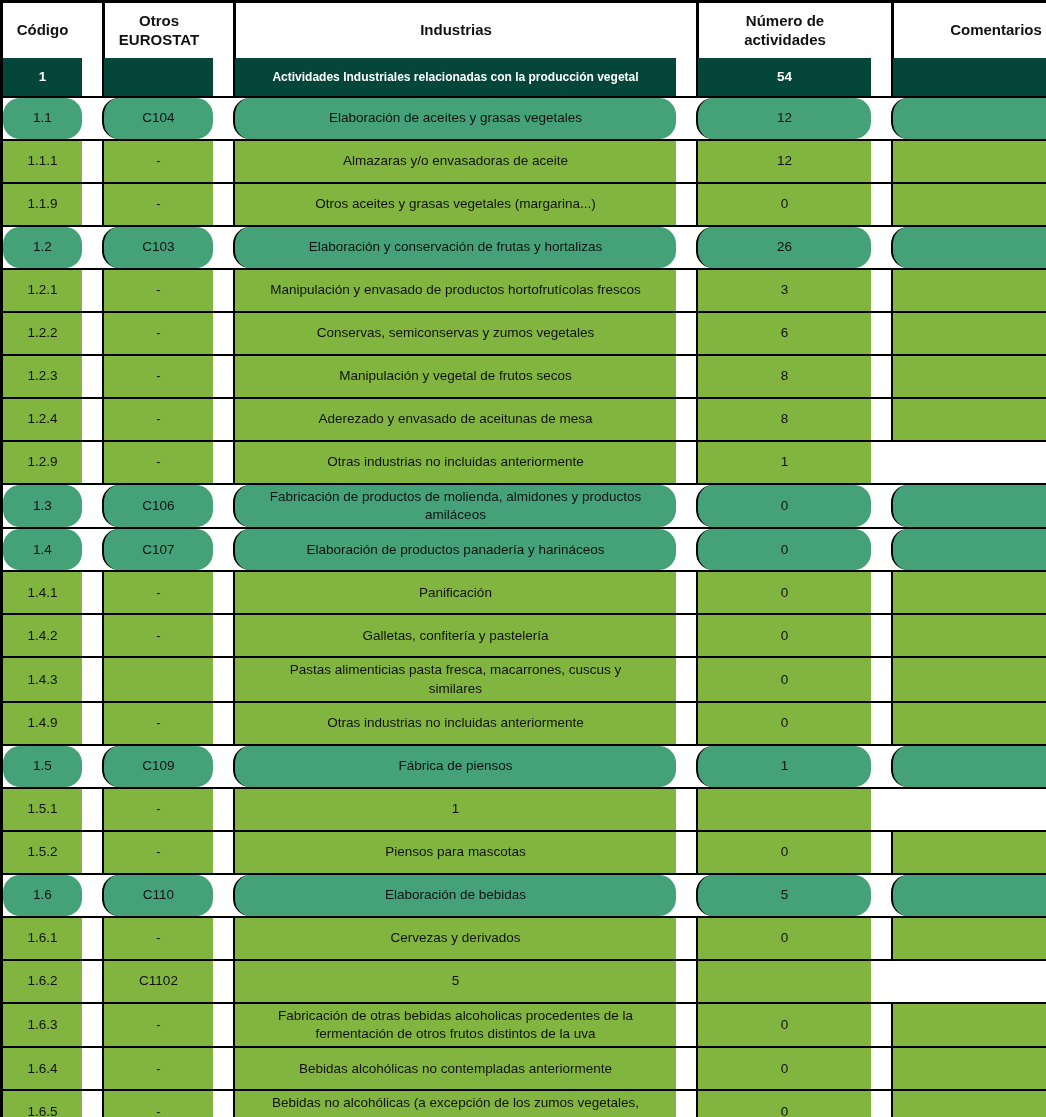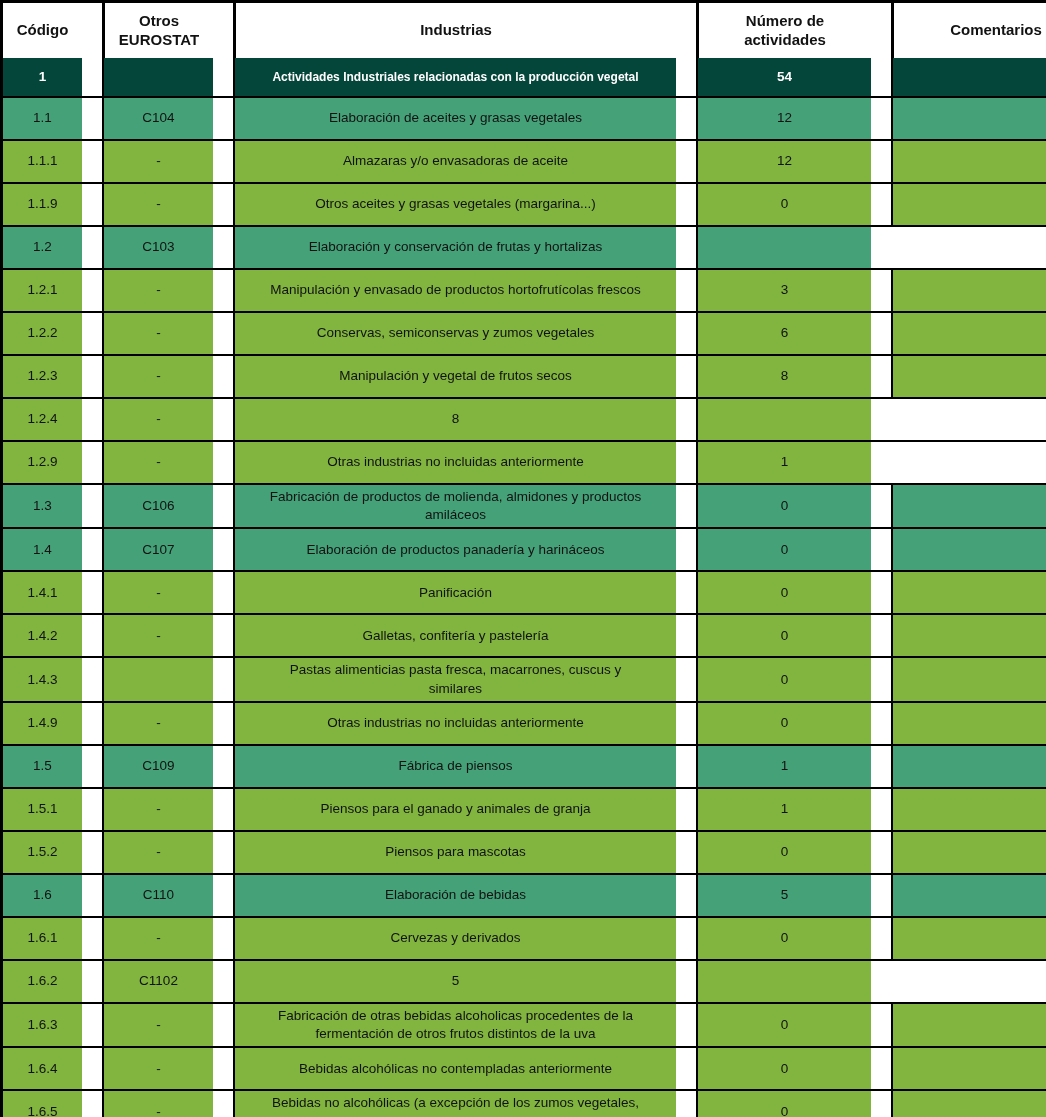--- a/index.html
+++ b/index.html
@@ -59,20 +59,21 @@
   
   .trow.dark .cell {
     background: var(--dark-row-bg, #05463a);
     color: var(--dark-row-text, #ffffff);
     font-weight: bold;
     min-height: 38px;
   }
   .trow.dark .cell.c2 { font-size: 12px; }
   .trow.medium .cell {
     background: var(--section-row-bg, #45a278);
+    border-radius: 17px;
   }
   .trow.light .cell {
     background: var(--detail-row-bg, #81b53f);
   }
 </style>
 </head>
 <body>
 
 <div class="page">
   <div class="table">
@@ -107,20 +108,21 @@
         </div><div class="trow light">
           <div class="cell c0">1.1.9</div>
           <div class="cell c1">-</div>
           <div class="cell c2">Otros aceites y grasas vegetales (margarina...)</div>
           <div class="cell c3">0</div>
           <div class="cell c4"></div>
         </div><div class="trow medium">
           <div class="cell c0">1.2</div>
           <div class="cell c1">C103</div>
           <div class="cell c2">Elaboración y conservación de frutas y hortalizas</div>
+          <div class="cell c3">26</div>
           <div class="cell c4"></div>
         </div><div class="trow light">
           <div class="cell c0">1.2.1</div>
           <div class="cell c1">-</div>
           <div class="cell c2">Manipulación y envasado de productos hortofrutícolas frescos</div>
           <div class="cell c3">3</div>
           <div class="cell c4"></div>
         </div><div class="trow light">
           <div class="cell c0">1.2.2</div>
           <div class="cell c1">-</div>
@@ -129,20 +131,21 @@
           <div class="cell c4"></div>
         </div><div class="trow light">
           <div class="cell c0">1.2.3</div>
           <div class="cell c1">-</div>
           <div class="cell c2">Manipulación y vegetal de frutos secos</div>
           <div class="cell c3">8</div>
           <div class="cell c4"></div>
         </div><div class="trow light">
           <div class="cell c0">1.2.4</div>
           <div class="cell c1">-</div>
+          <div class="cell c2">Aderezado y envasado de aceitunas de mesa</div>
           <div class="cell c3">8</div>
           <div class="cell c4"></div>
         </div><div class="trow light">
           <div class="cell c0">1.2.9</div>
           <div class="cell c1">-</div>
           <div class="cell c2">Otras industrias no incluidas anteriormente</div>
           <div class="cell c3">1</div>
         </div><div class="trow medium">
           <div class="cell c0">1.3</div>
           <div class="cell c1">C106</div>
@@ -181,21 +184,20 @@
           <div class="cell c4"></div>
         </div><div class="trow medium">
           <div class="cell c0">1.5</div>
           <div class="cell c1">C109</div>
           <div class="cell c2">Fábrica de piensos</div>
           <div class="cell c3">1</div>
           <div class="cell c4"></div>
         </div><div class="trow light">
           <div class="cell c0">1.5.1</div>
           <div class="cell c1">-</div>
-          <div class="cell c2">Piensos para el ganado y animales de granja</div>
           <div class="cell c3">1</div>
           <div class="cell c4"></div>
         </div><div class="trow light">
           <div class="cell c0">1.5.2</div>
           <div class="cell c1">-</div>
           <div class="cell c2">Piensos para mascotas</div>
           <div class="cell c3">0</div>
           <div class="cell c4"></div>
         </div><div class="trow medium">
           <div class="cell c0">1.6</div>

